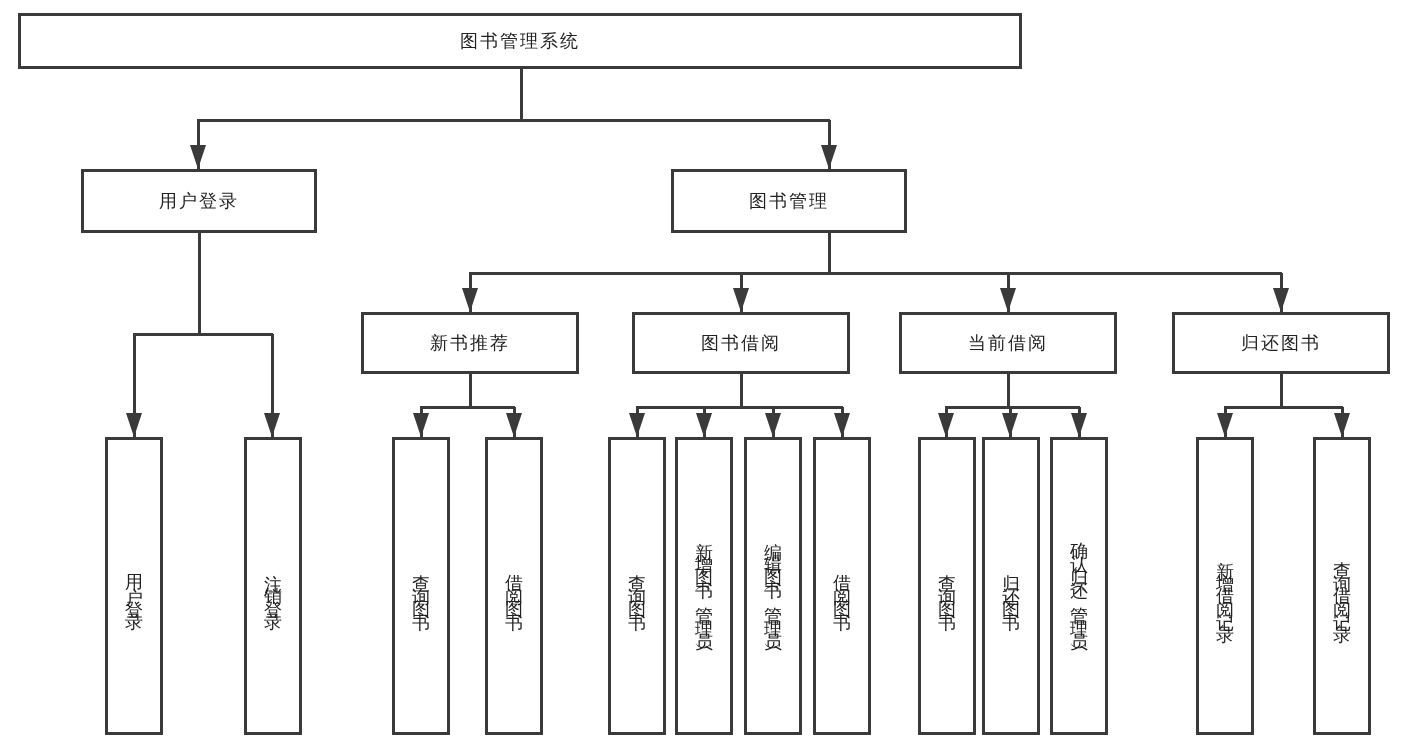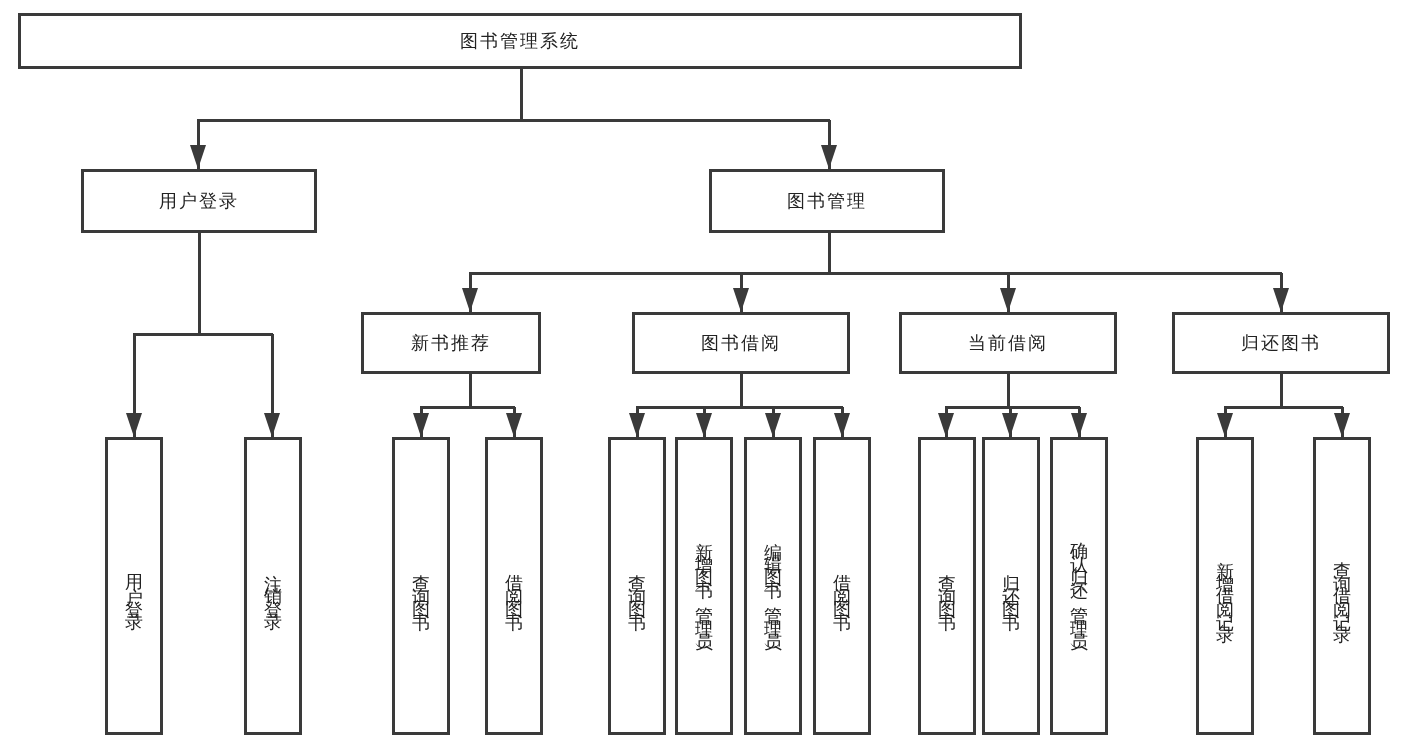--- a/index.html
+++ b/index.html
@@ -59,24 +59,24 @@
 </head>
 <body>
 
 <div id="diagram">
 <div class="node" style="left: 18px; top: 13px; width: 1004px; height: 56px;">
       <span class="label">图书管理系统</span>
     </div>
     <div class="node" style="left: 81px; top: 169px; width: 236px; height: 64px;">
       <span class="label">用户登录</span>
     </div>
-    <div class="node" style="left: 709px; top: 169px; width: 236px; height: 64px;">
+    <div class="node" style="left: 671px; top: 169px; width: 236px; height: 64px;">
       <span class="label">图书管理</span>
     </div>
-    <div class="node" style="left: 361px; top: 312px; width: 180px; height: 62px;">
+    <div class="node" style="left: 361px; top: 312px; width: 218px; height: 62px;">
       <span class="label">新书推荐</span>
     </div>
     <div class="node" style="left: 899px; top: 312px; width: 218px; height: 62px;">
       <span class="label">当前借阅</span>
     </div>
     <div class="node" style="left: 632px; top: 312px; width: 218px; height: 62px;">
       <span class="label">图书借阅</span>
     </div>
     <div class="node" style="left: 1172px; top: 312px; width: 218px; height: 62px;">
       <span class="label">归还图书</span>

